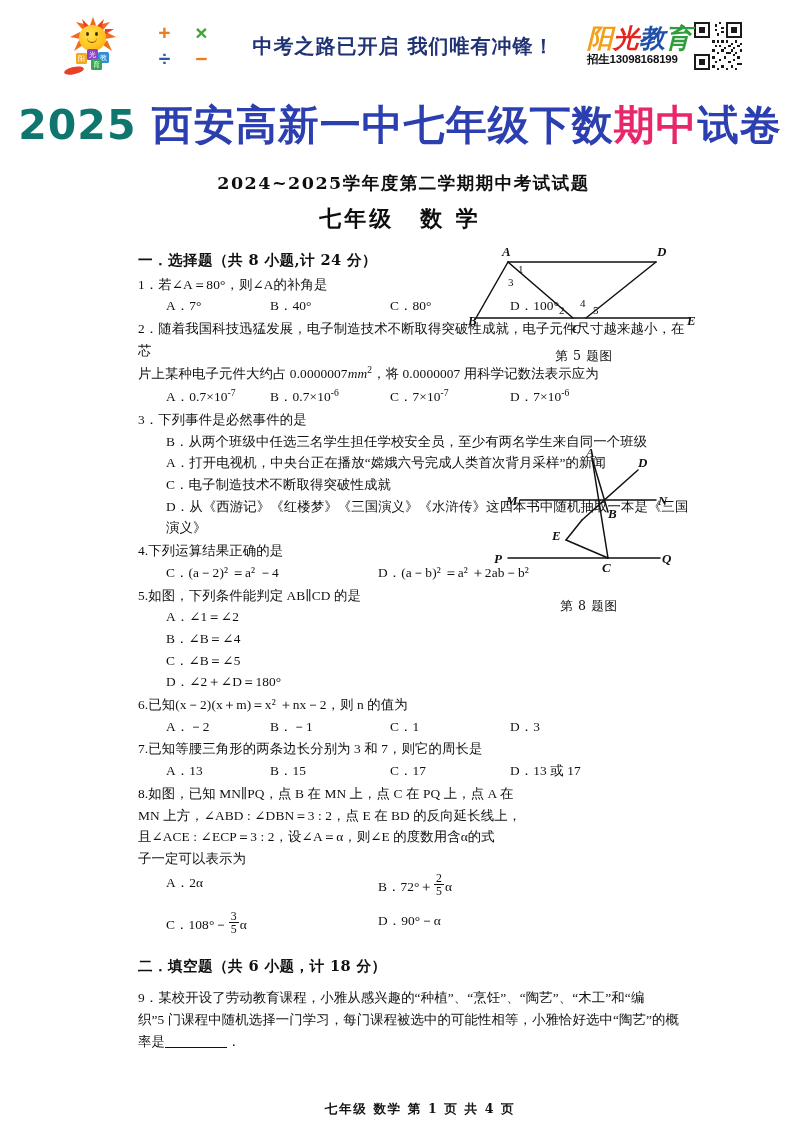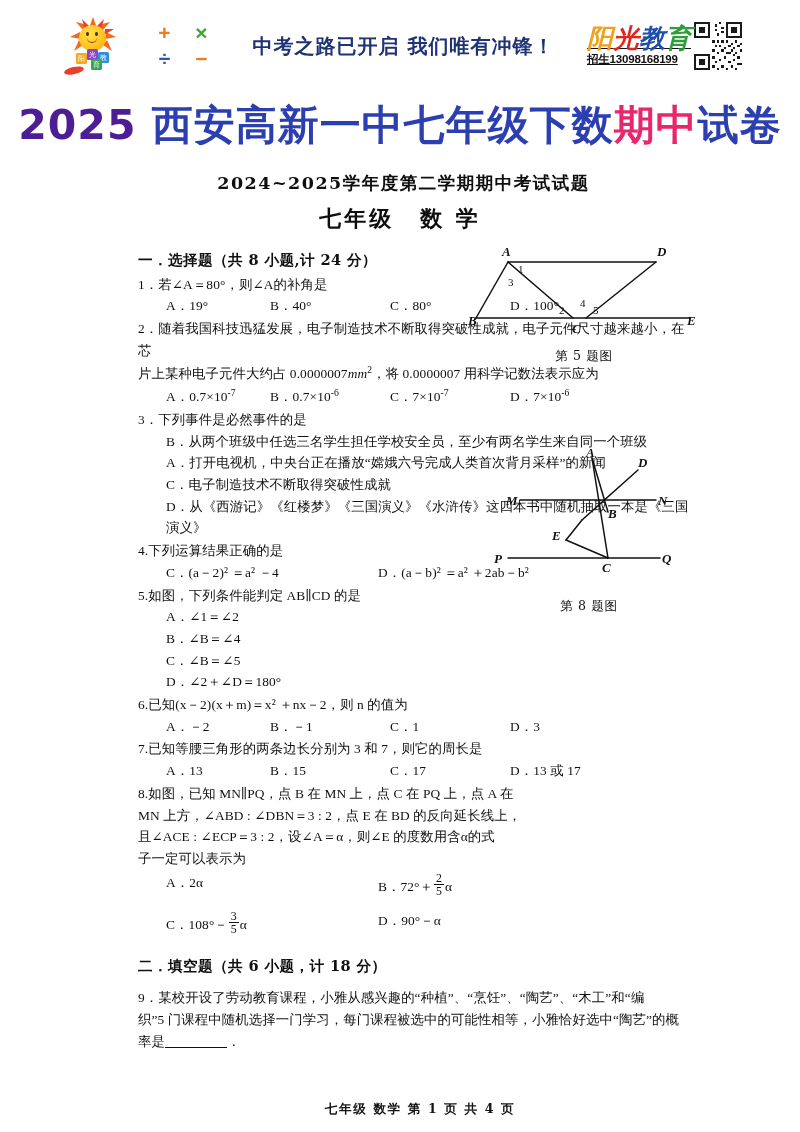--- a/index.html
+++ b/index.html
@@ -122,21 +122,21 @@
     white-space: nowrap;
     padding: 0 6px;
   }
 
   .brand {
     flex: 0 0 auto;
     display: flex;
     align-items: center;
     gap: 3px;
   }
-  .brand-left { position: relative; text-decoration: underline; }
+  .brand-left { position: relative; }
   .brand-name {
     font-family: "DejaVu Sans", "Liberation Sans", sans-serif;
     font-size: 26px;
     font-weight: bold;
     letter-spacing: 0px;
     line-height: 1;
     font-style: italic;
   }
   .bn1 { color: #f2a01c; }
   .bn2 { color: #e2251f; }
@@ -160,21 +160,21 @@
   .main-title {
     text-align: center;
     margin-top: 10px;
     font-family: "DejaVu Sans", "Liberation Sans", sans-serif;
     font-size: 41px;
     font-weight: bold;
     letter-spacing: 1px;
     white-space: nowrap;
     line-height: 1.15;
   }
-  .mt-year { color: #4c1d95; }
+  .mt-year { color: #0f766e; }
   .mt-a    { color: #2b3fb0; }
   .mt-b    { color: #e8276b; }
 
   .sub-title {
     text-align: center;
     margin-top: 22px;
     font-family: "DejaVu Serif", "Liberation Serif", serif;
     font-size: 17.5px;
     font-weight: bold;
     letter-spacing: 1.5px;
@@ -456,21 +456,21 @@
         </g>
       </svg>
       <div class="fig-cap">第 8 题图</div>
     </div>
 
     <div class="sec-head">一．选择题（共 8 小题,计 24 分）</div>
 
     <div class="q">
       <div class="q-body"><span>1．</span><span>若∠A＝80°，则∠A的补角是</span></div>
       <div class="opts-row">
-        <span class="ow1">A．19°</span>
+        <span class="ow1">A．7°</span>
         <span class="ow2">B．40°</span>
         <span class="ow3">C．80°</span>
         <span>D．100°</span>
       </div>
     </div>
 
     <div class="q">
       <div><span>2．</span><span>随着我国科技迅猛发展，电子制造技术不断取得突破性成就，电子元件尺寸越来越小，在芯</span></div>
       <div><span>片上某种电子元件大约占 0.0000007</span><span class="it">mm</span><sup>2</sup><span>，将 0.0000007 用科学记数法表示应为</span></div>
       <div class="opts-row">

